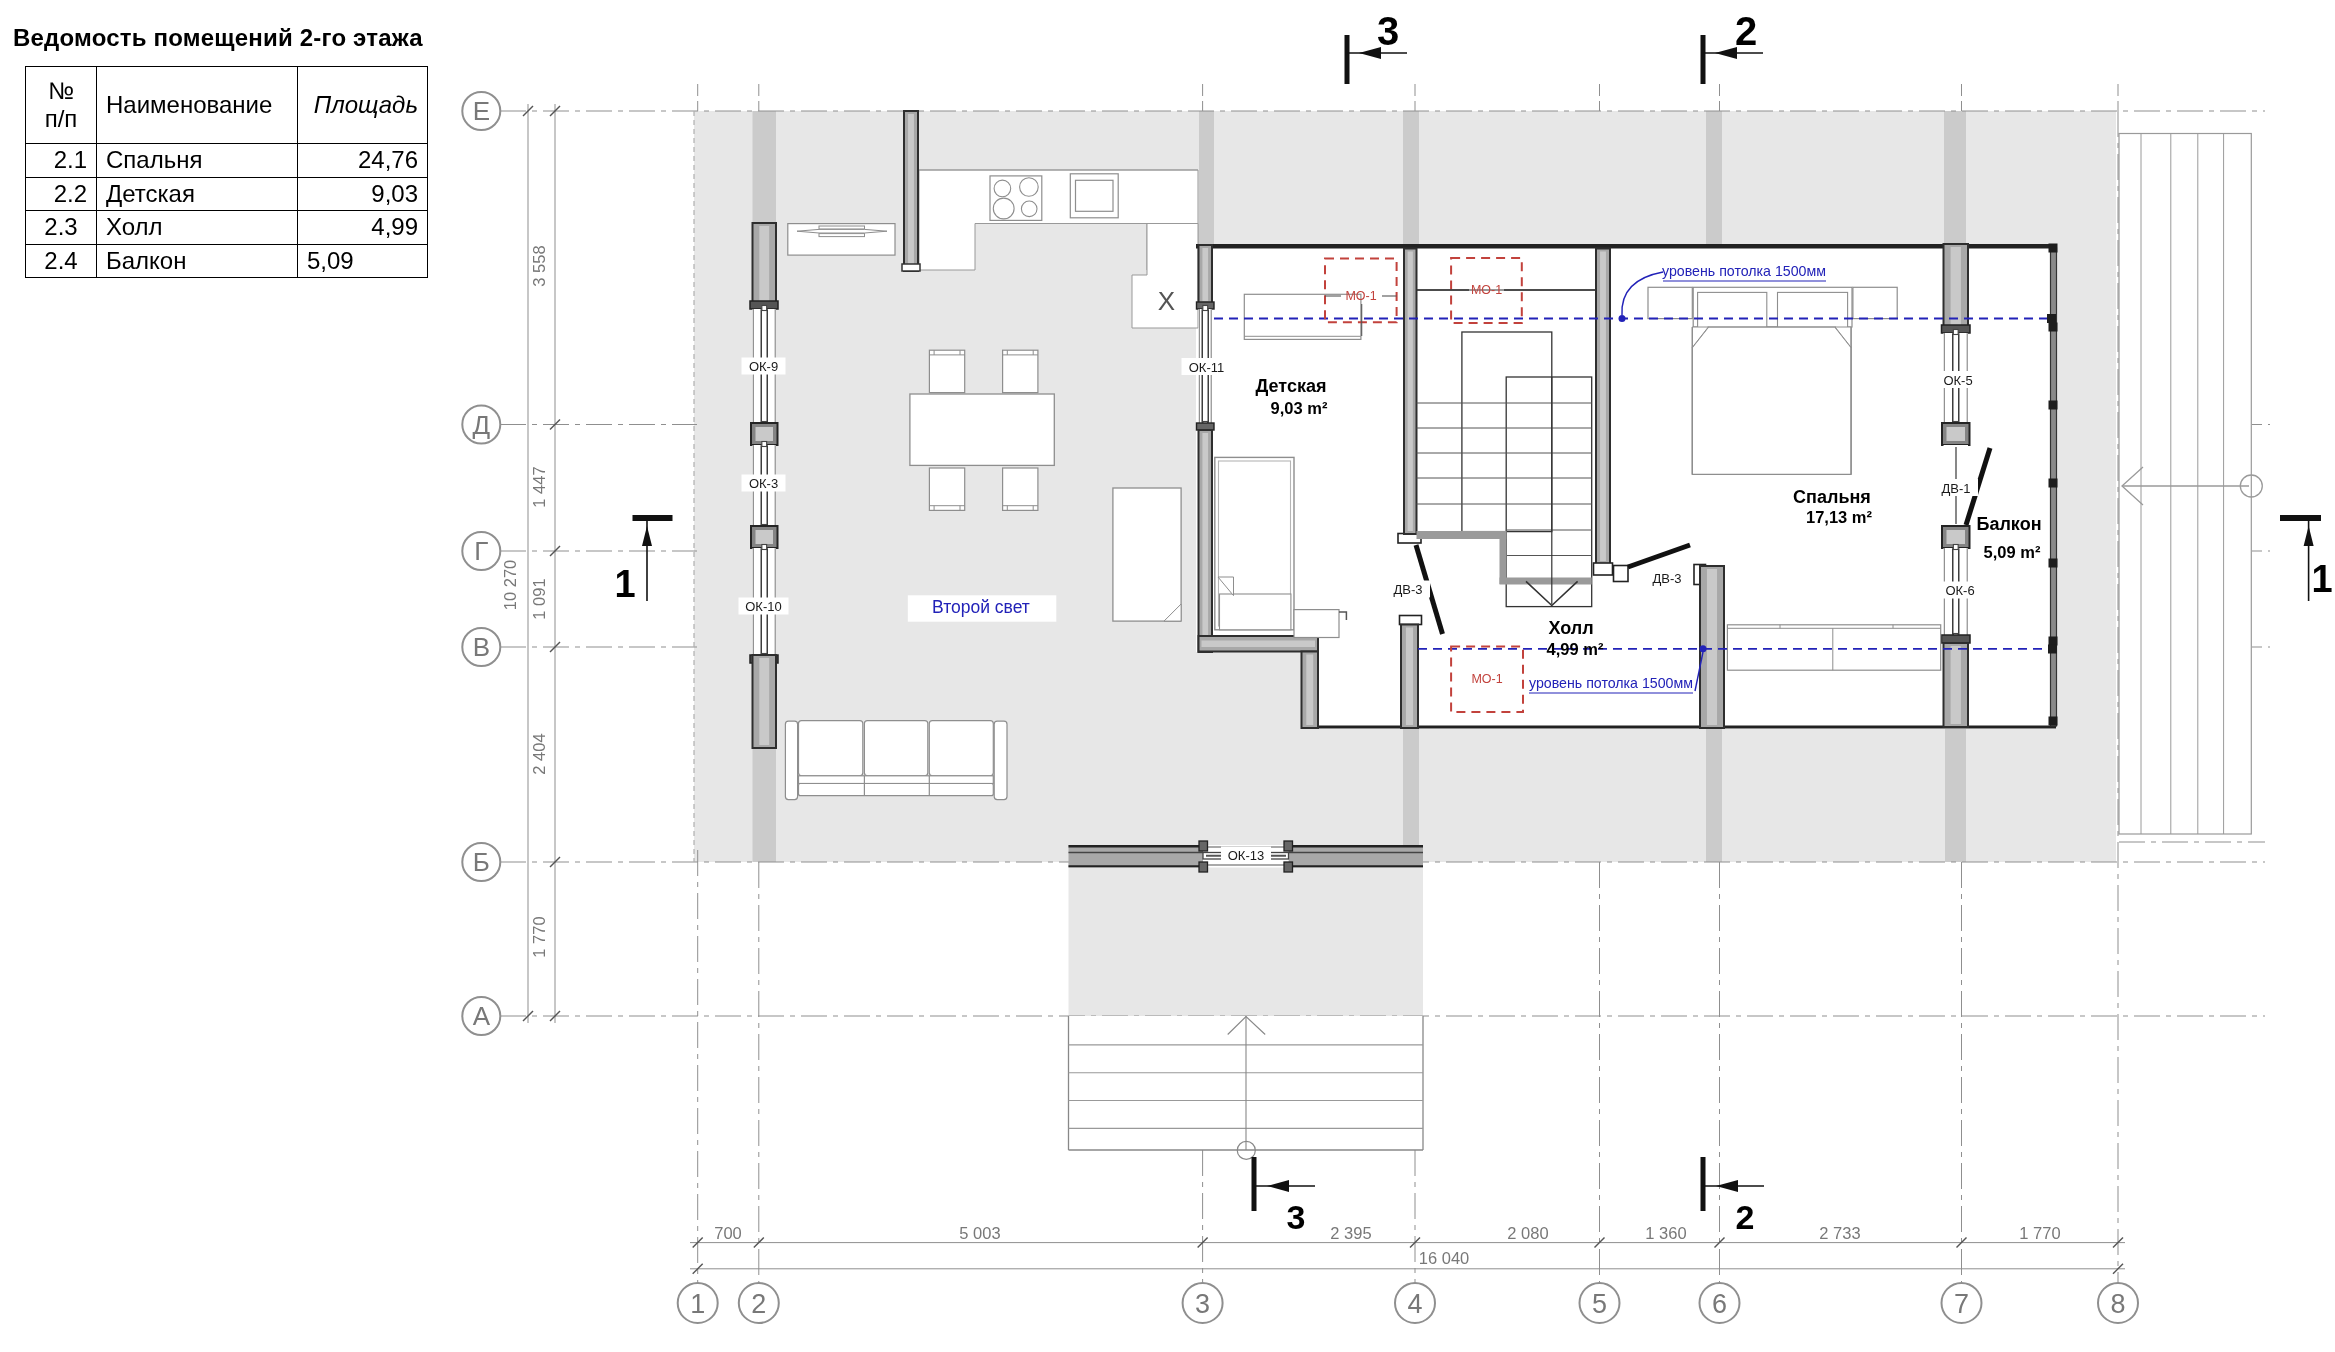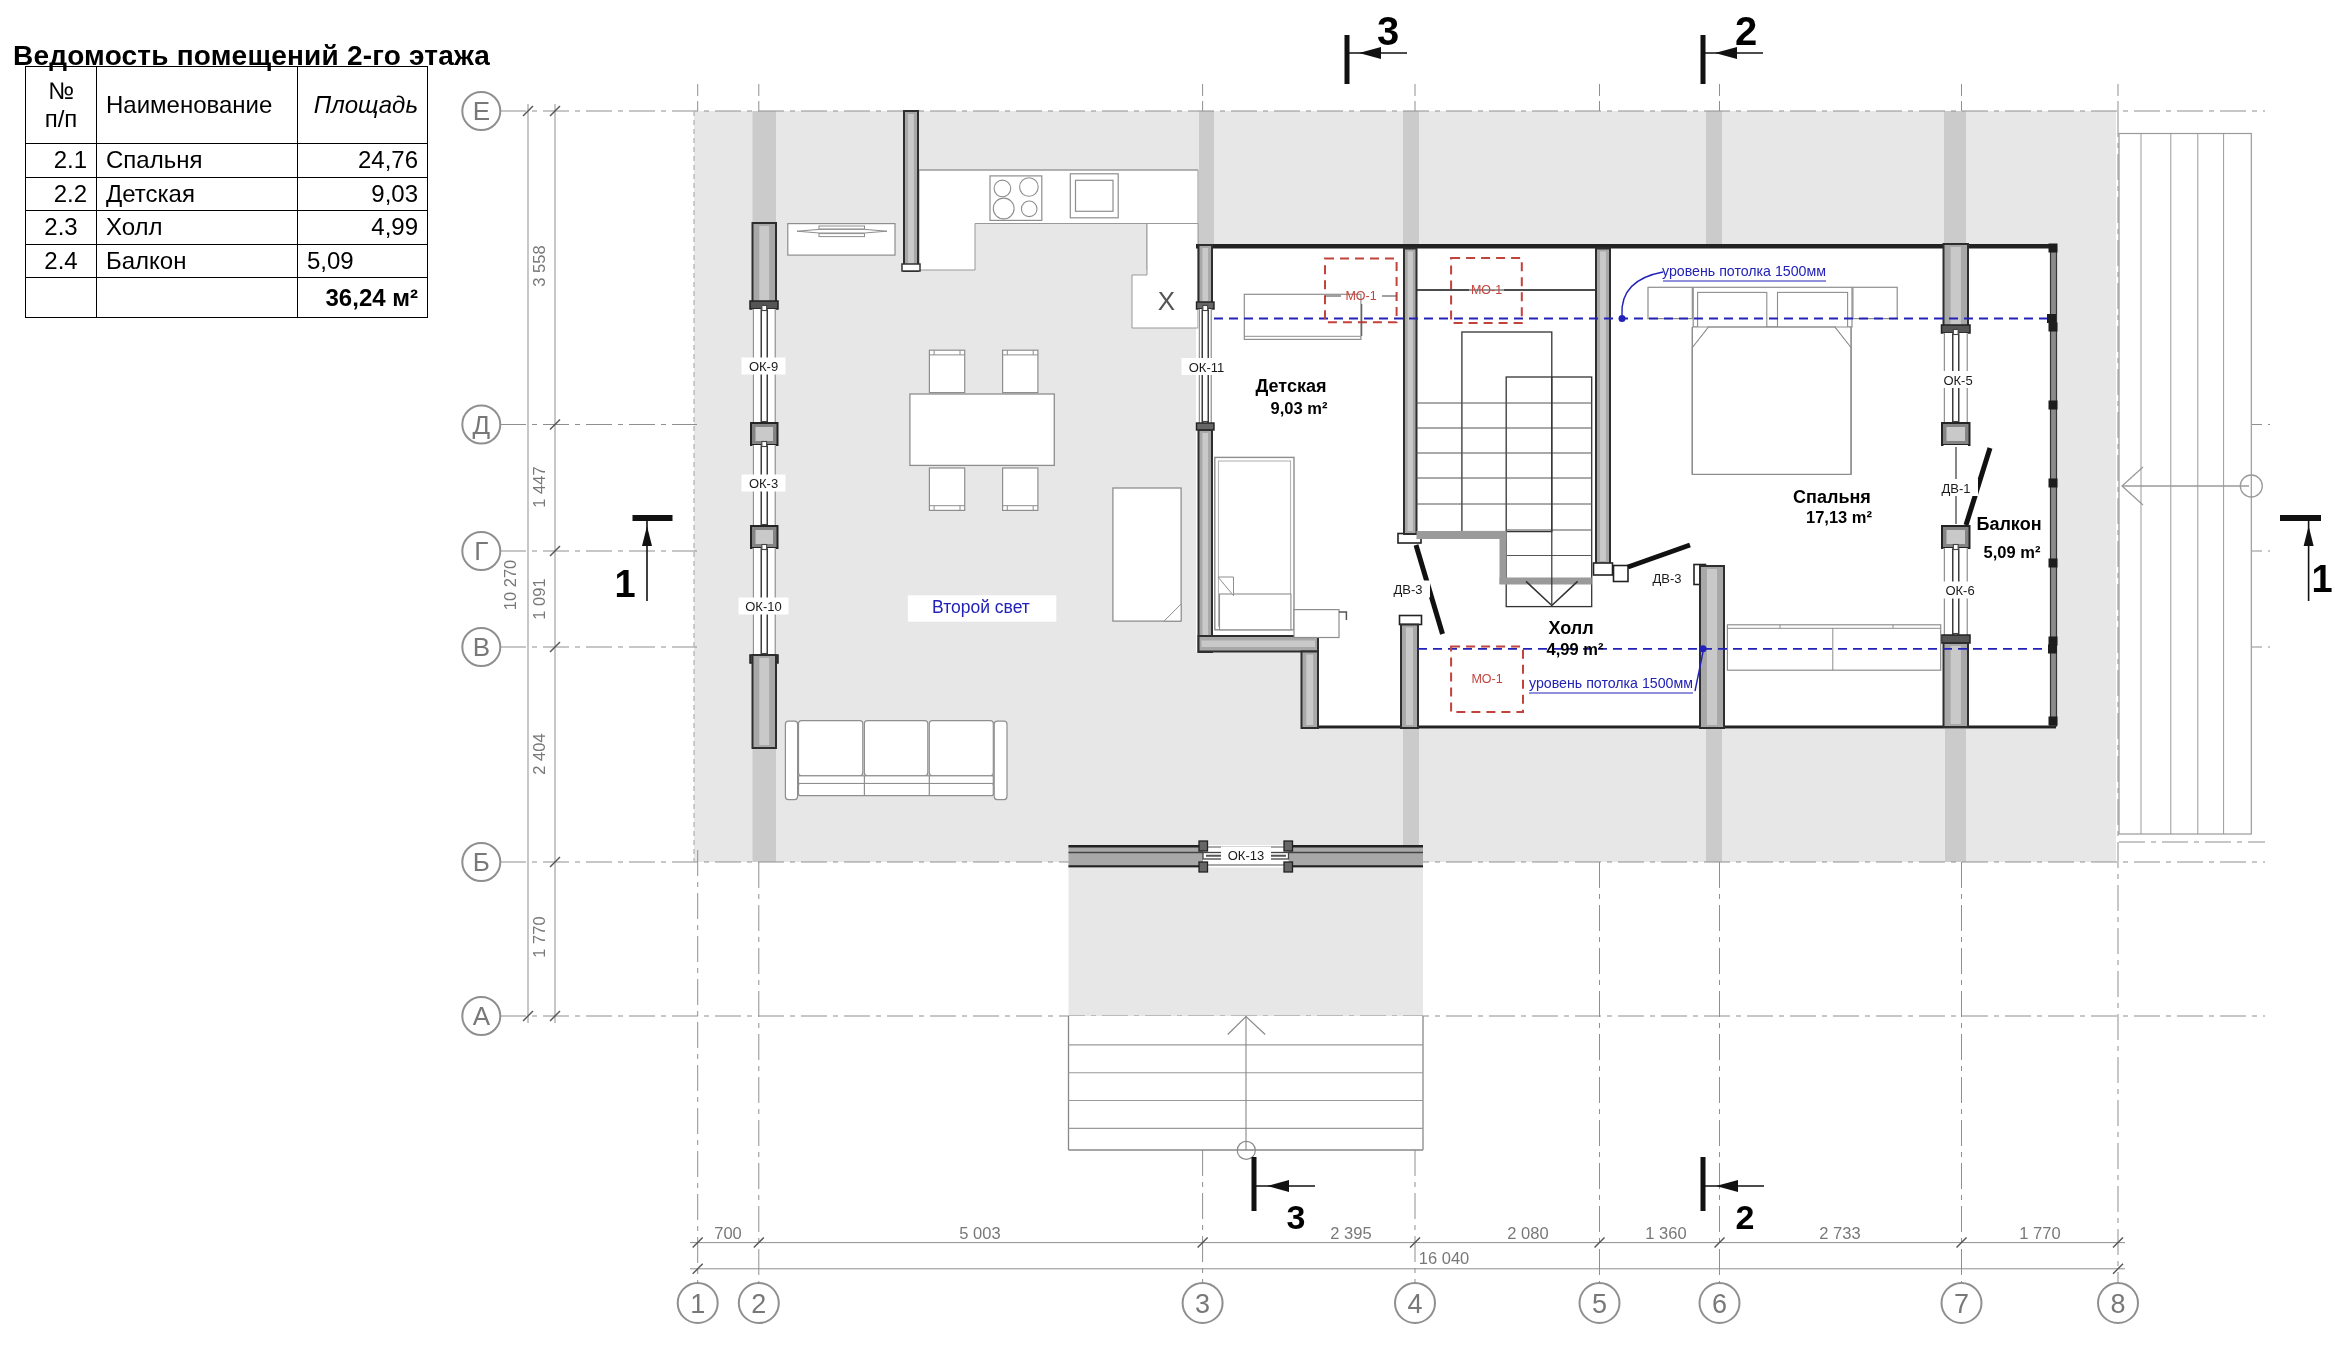--- a/index.html
+++ b/index.html
@@ -3,21 +3,21 @@
 <meta charset="utf-8">
 <style>
   html,body{margin:0;padding:0;background:#ffffff;width:2335px;height:1352px;overflow:hidden;}
   *{box-sizing:border-box;}
   body{font-family:"Liberation Sans", sans-serif;}
   #page{position:relative;width:2335px;height:1352px;}
   svg{position:absolute;left:0;top:0;}
   #tbl{position:absolute;left:25px;top:66px;border-collapse:collapse;}
   #tbl td{border:1.8px solid #000;font-size:24px;color:#000;padding:0 9px;height:33.5px;}
   #tbl tr:first-child td{height:77px;font-size:24px;}
-  #title{position:absolute;left:13px;top:40px;font-size:28px;font-weight:bold;color:#000;letter-spacing:0.2px;}
+  #title{position:absolute;left:13px;top:24px;font-size:24px;font-weight:bold;color:#000;letter-spacing:0.2px;}
 </style>
 </head>
 <body>
 <div id="page">
 
 <svg width="2335" height="1352" viewBox="0 0 2335 1352" font-family="Liberation Sans, sans-serif">
 
 <rect x="694" y="111" width="1422" height="751" fill="#e7e7e7"></rect>
 
 <rect x="1068.5" y="862" width="354.5" height="154" fill="#e7e7e7"></rect>
@@ -582,20 +582,15 @@
 <tr>
           <td style="text-align:center;">2.3</td>
           <td>Холл</td>
           <td style="text-align:right;">4,99</td>
         </tr>
 <tr>
           <td style="text-align:center;">2.4</td>
           <td>Балкон</td>
           <td style="">5,09</td>
         </tr>
-<tr>
-          <td style="height:40px;"></td>
-          <td></td>
-          <td style="text-align:right;font-weight:bold;">36,24 м²</td>
-        </tr>
 </tbody>
     </table>
 </div>
 
 </body></html>

